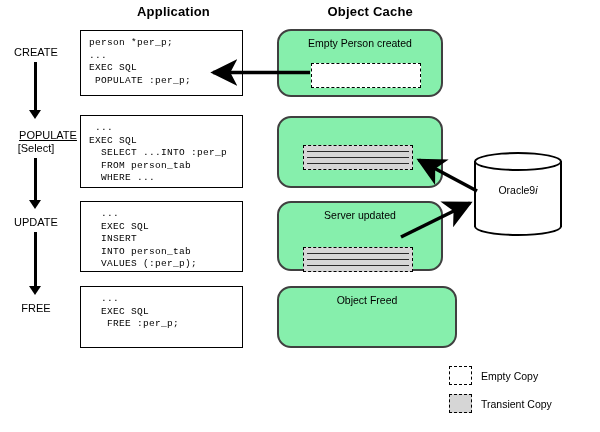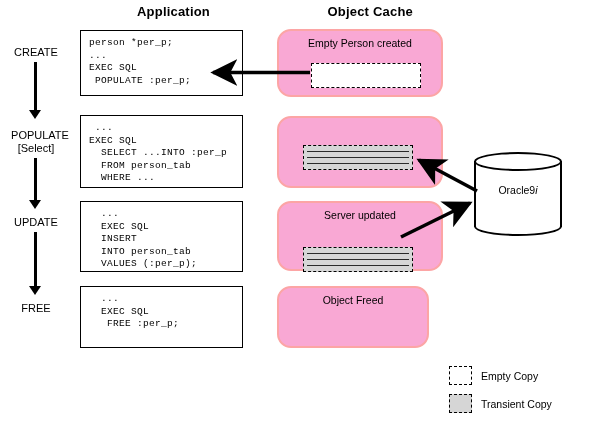--- a/index.html
+++ b/index.html
@@ -37,21 +37,21 @@
   }
   .code{
     font-family:"Liberation Mono","DejaVu Sans Mono",monospace;
     font-size:9.5px;line-height:12.6px;white-space:pre;
     letter-spacing:0.3px;
     padding:6px 0 0 8px;
   }
 
   
   .cachebox{
-    border:2px solid #fca5a5;border-radius:14px;background:#f9a8d4;box-sizing:border-box;
+    border:2px solid #404040;border-radius:14px;background:#86efac;box-sizing:border-box;
   }
   .cachelabel{
     font-size:10.5px;text-align:center;white-space:nowrap;
     padding-top:6px;
   }
 
   
   .copy-empty{
     border:1.3px dashed #000;background:#fff;box-sizing:border-box;
   }
@@ -95,21 +95,21 @@
   svg.ovl{position:absolute;left:0;top:0;width:600px;height:432px;pointer-events:none;}
 </style>
 </head>
 <body>
 
 <div class="abs col-head" style="left:110px;top:4px;width:100px;">Application</div>
 <div class="abs col-head" style="left:303px;top:4px;width:110px;">Object Cache</div>
 
 <div class="abs phase" style="left:0px;top:46px;width:72px;">CREATE</div>
 
-<div class="abs phase" style="left:4px;top:129px;width:72px;">POPULATE</div>
+<div class="abs phase" style="left:12px;top:129px;width:72px;text-decoration:underline;">POPULATE</div>
 <div class="abs phase" style="left:0px;top:142px;width:72px;">[Select]</div>
 
 <div class="abs phase" style="left:0px;top:216px;width:72px;">UPDATE</div>
 
 <div class="abs phase" style="left:0px;top:302px;width:72px;">FREE</div>
 
 <div class="abs vline" style="left:34px;top:62px;height:50px;"></div>
 <div class="abs vhead" style="left:29px;top:110px;"></div>
 
 <div class="abs vline" style="left:34px;top:158px;height:44px;"></div>
@@ -162,21 +162,21 @@
 
 <div class="abs cachebox" style="left:277px;top:201px;width:166px;height:70px;">
   <div class="cachelabel">Server updated</div>
   <div class="copy-transient abs" style="left:24px;top:26px;width:110px;height:25px;">
     <i style="top:5px;"></i>
       <i style="top:11px;"></i>
       <i style="top:17px;"></i>
   </div>
 </div>
 
-<div class="abs cachebox" style="left:277px;top:286px;width:152px;height:62px;">
+<div class="abs cachebox" style="left:277px;top:286px;width:180px;height:62px;">
   <div class="cachelabel">Object Freed</div>
 </div>
 
 <div class="cyl" style="left:474px;top:152px;width:88px;height:84px;">
   <div class="cyl-body"></div>
   <div class="cyl-bot"></div>
   <div class="cyl-top"></div>
   <div class="cyl-label"><span>Oracle9</span><em>i</em></div>
 </div>
 

